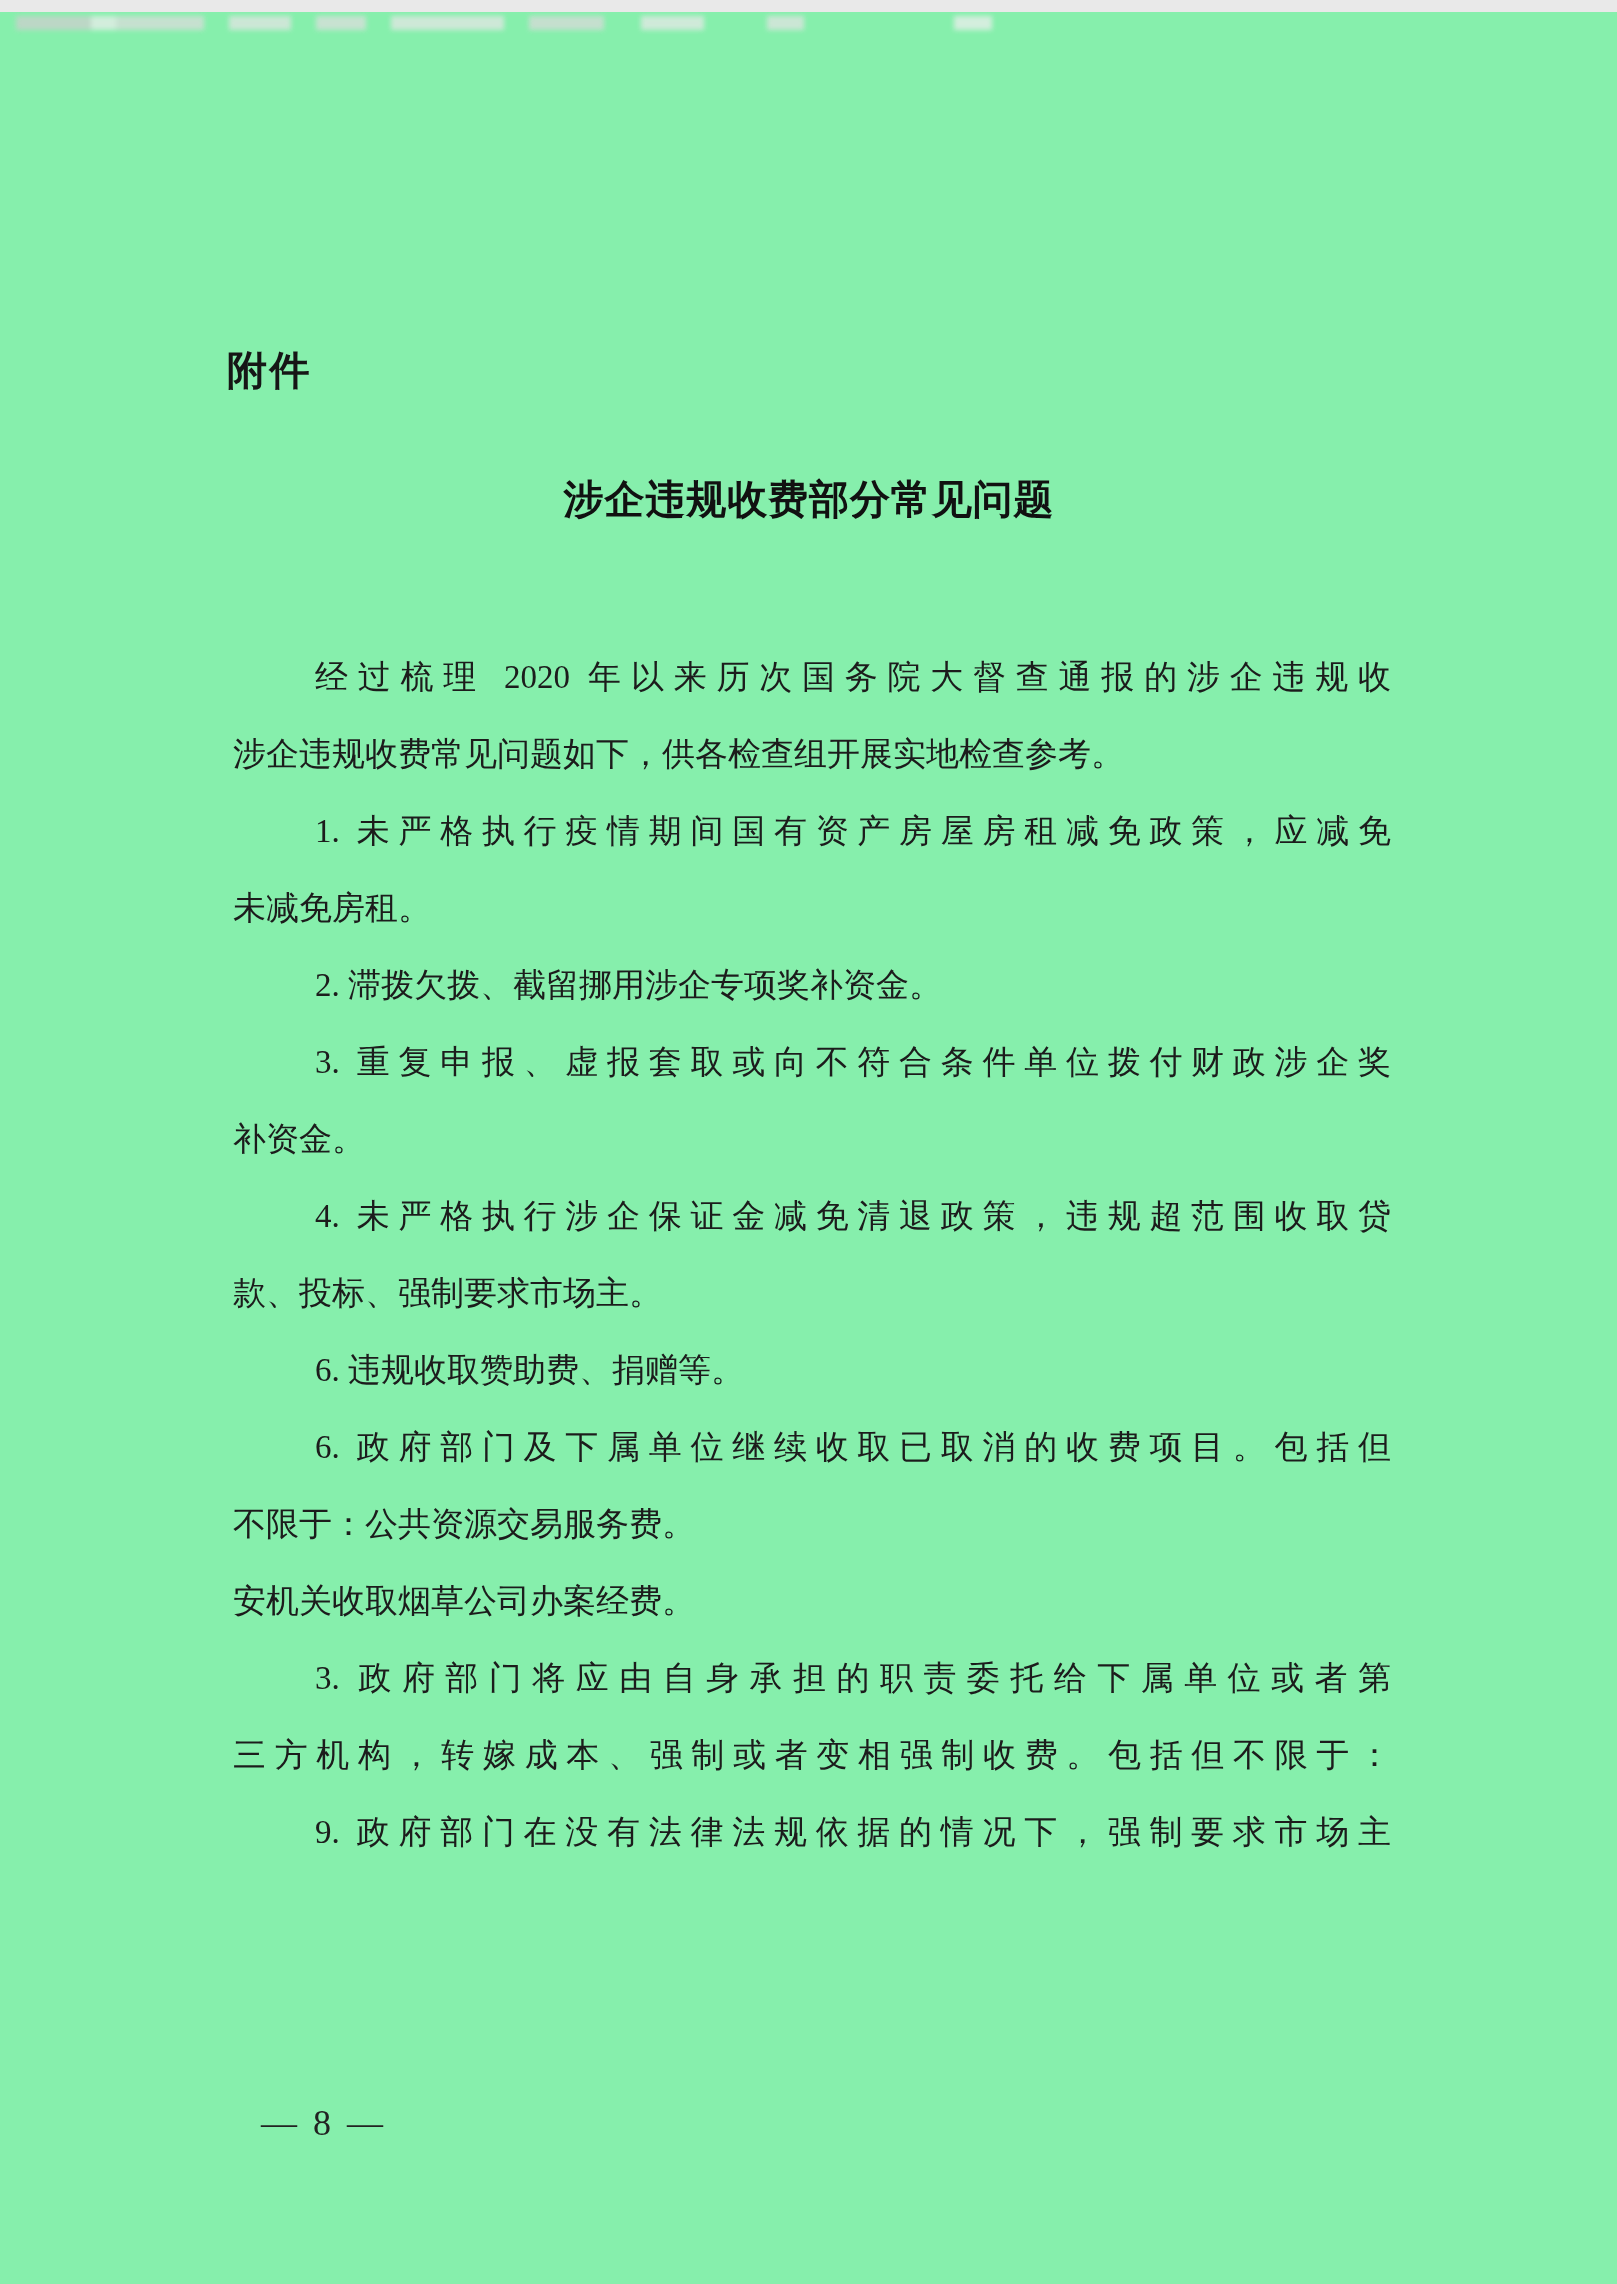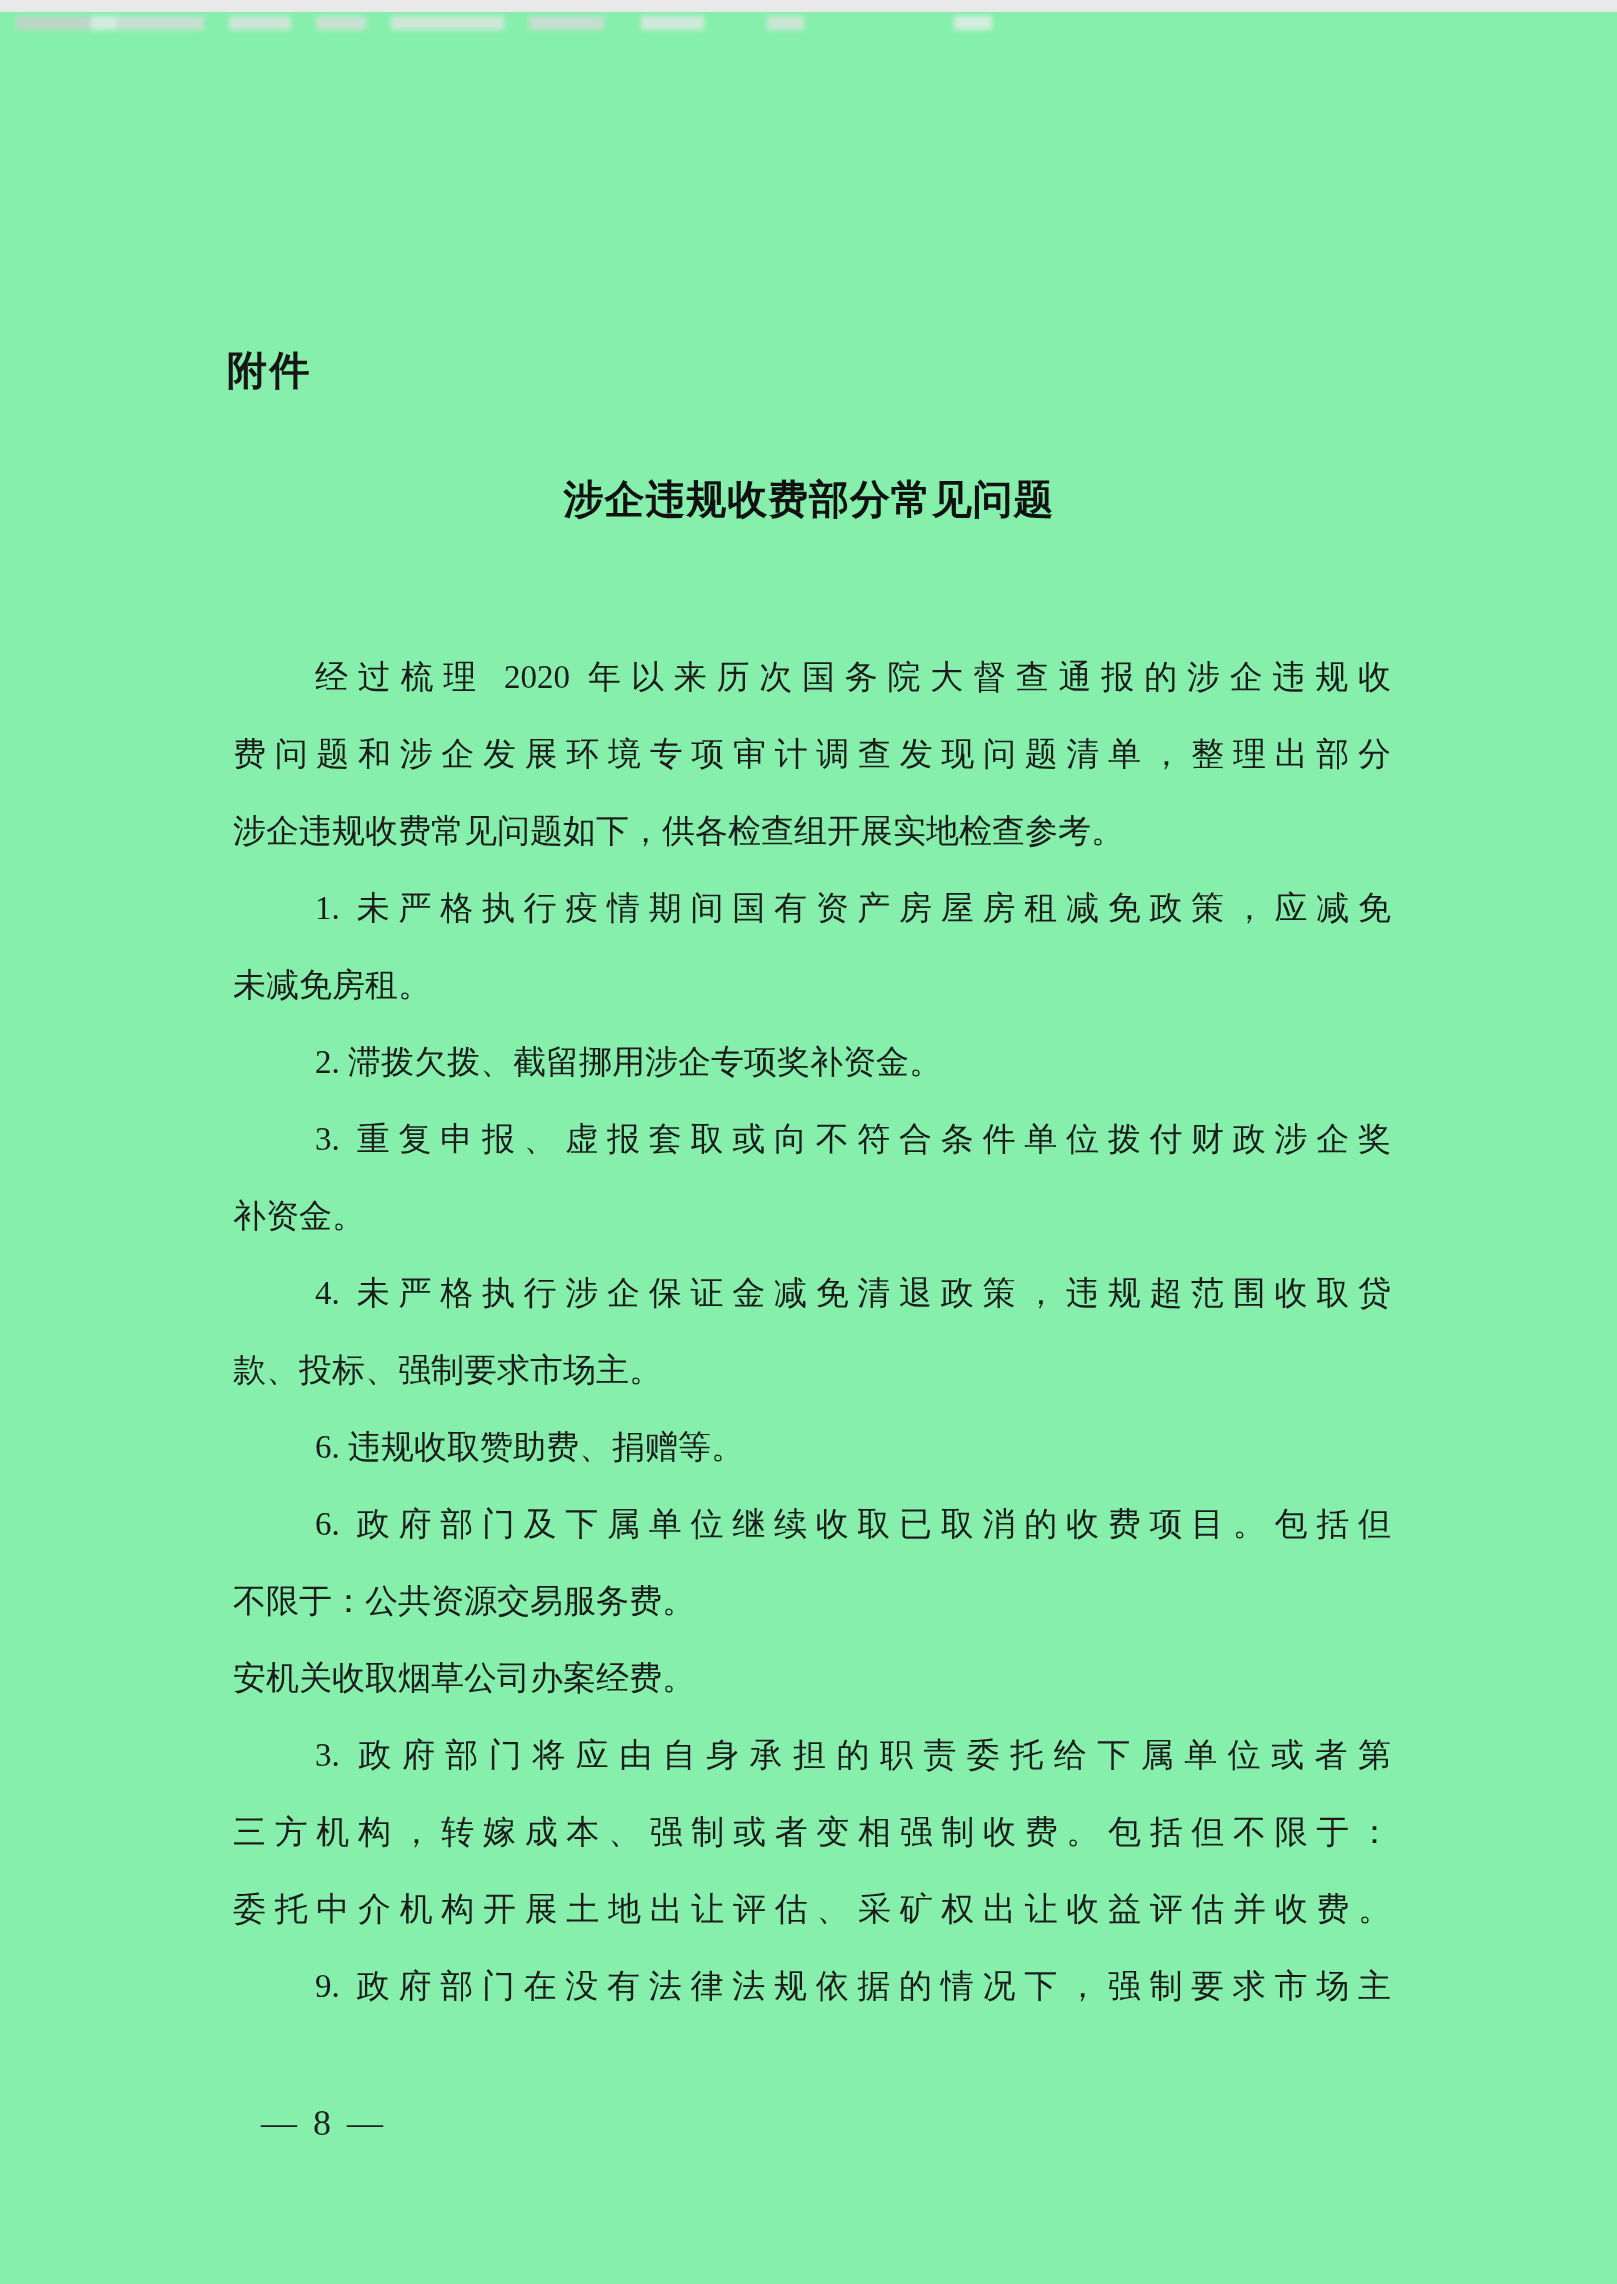--- a/index.html
+++ b/index.html
@@ -96,34 +96,32 @@
 <div class="page">
   <div class="scan-smudge"></div>
 
   <div class="attachment">附件</div>
 
   <h1 class="title">涉企违规收费部分常见问题</h1>
 
   <div class="body">
 
   <div class="line indent stretch">经过梳理 2020 年以来历次国务院大督查通报的涉企违规收</div>
-      <div class="line stretch">费问题和涉企发展环境专项审计调查发现问题清单，整理出部分</div>
       <div class="line">涉企违规收费常见问题如下，供各检查组开展实地检查参考。</div>
       <div class="line indent stretch">1. 未严格执行疫情期间国有资产房屋房租减免政策，应减免</div>
       <div class="line">未减免房租。</div>
       <div class="line indent">2. 滞拨欠拨、截留挪用涉企专项奖补资金。</div>
       <div class="line indent stretch">3. 重复申报、虚报套取或向不符合条件单位拨付财政涉企奖</div>
       <div class="line">补资金。</div>
       <div class="line indent stretch">4. 未严格执行涉企保证金减免清退政策，违规超范围收取贷</div>
       <div class="line">款、投标、强制要求市场主。</div>
       <div class="line indent">6. 违规收取赞助费、捐赠等。</div>
       <div class="line indent stretch">6. 政府部门及下属单位继续收取已取消的收费项目。包括但</div>
       <div class="line">不限于：公共资源交易服务费。</div>
       <div class="line">安机关收取烟草公司办案经费。</div>
       <div class="line indent stretch">3. 政府部门将应由自身承担的职责委托给下属单位或者第</div>
       <div class="line stretch">三方机构，转嫁成本、强制或者变相强制收费。包括但不限于：</div>
-      <div class="line stretch">委托中介机构开展土地出让评估、采矿权出让收益评估并收费。</div>
       <div class="line indent stretch">9. 政府部门在没有法律法规依据的情况下，强制要求市场主</div>
     </div>
 
   <div class="footer">— 8 —</div>
 </div>
 
 
 </body></html>

